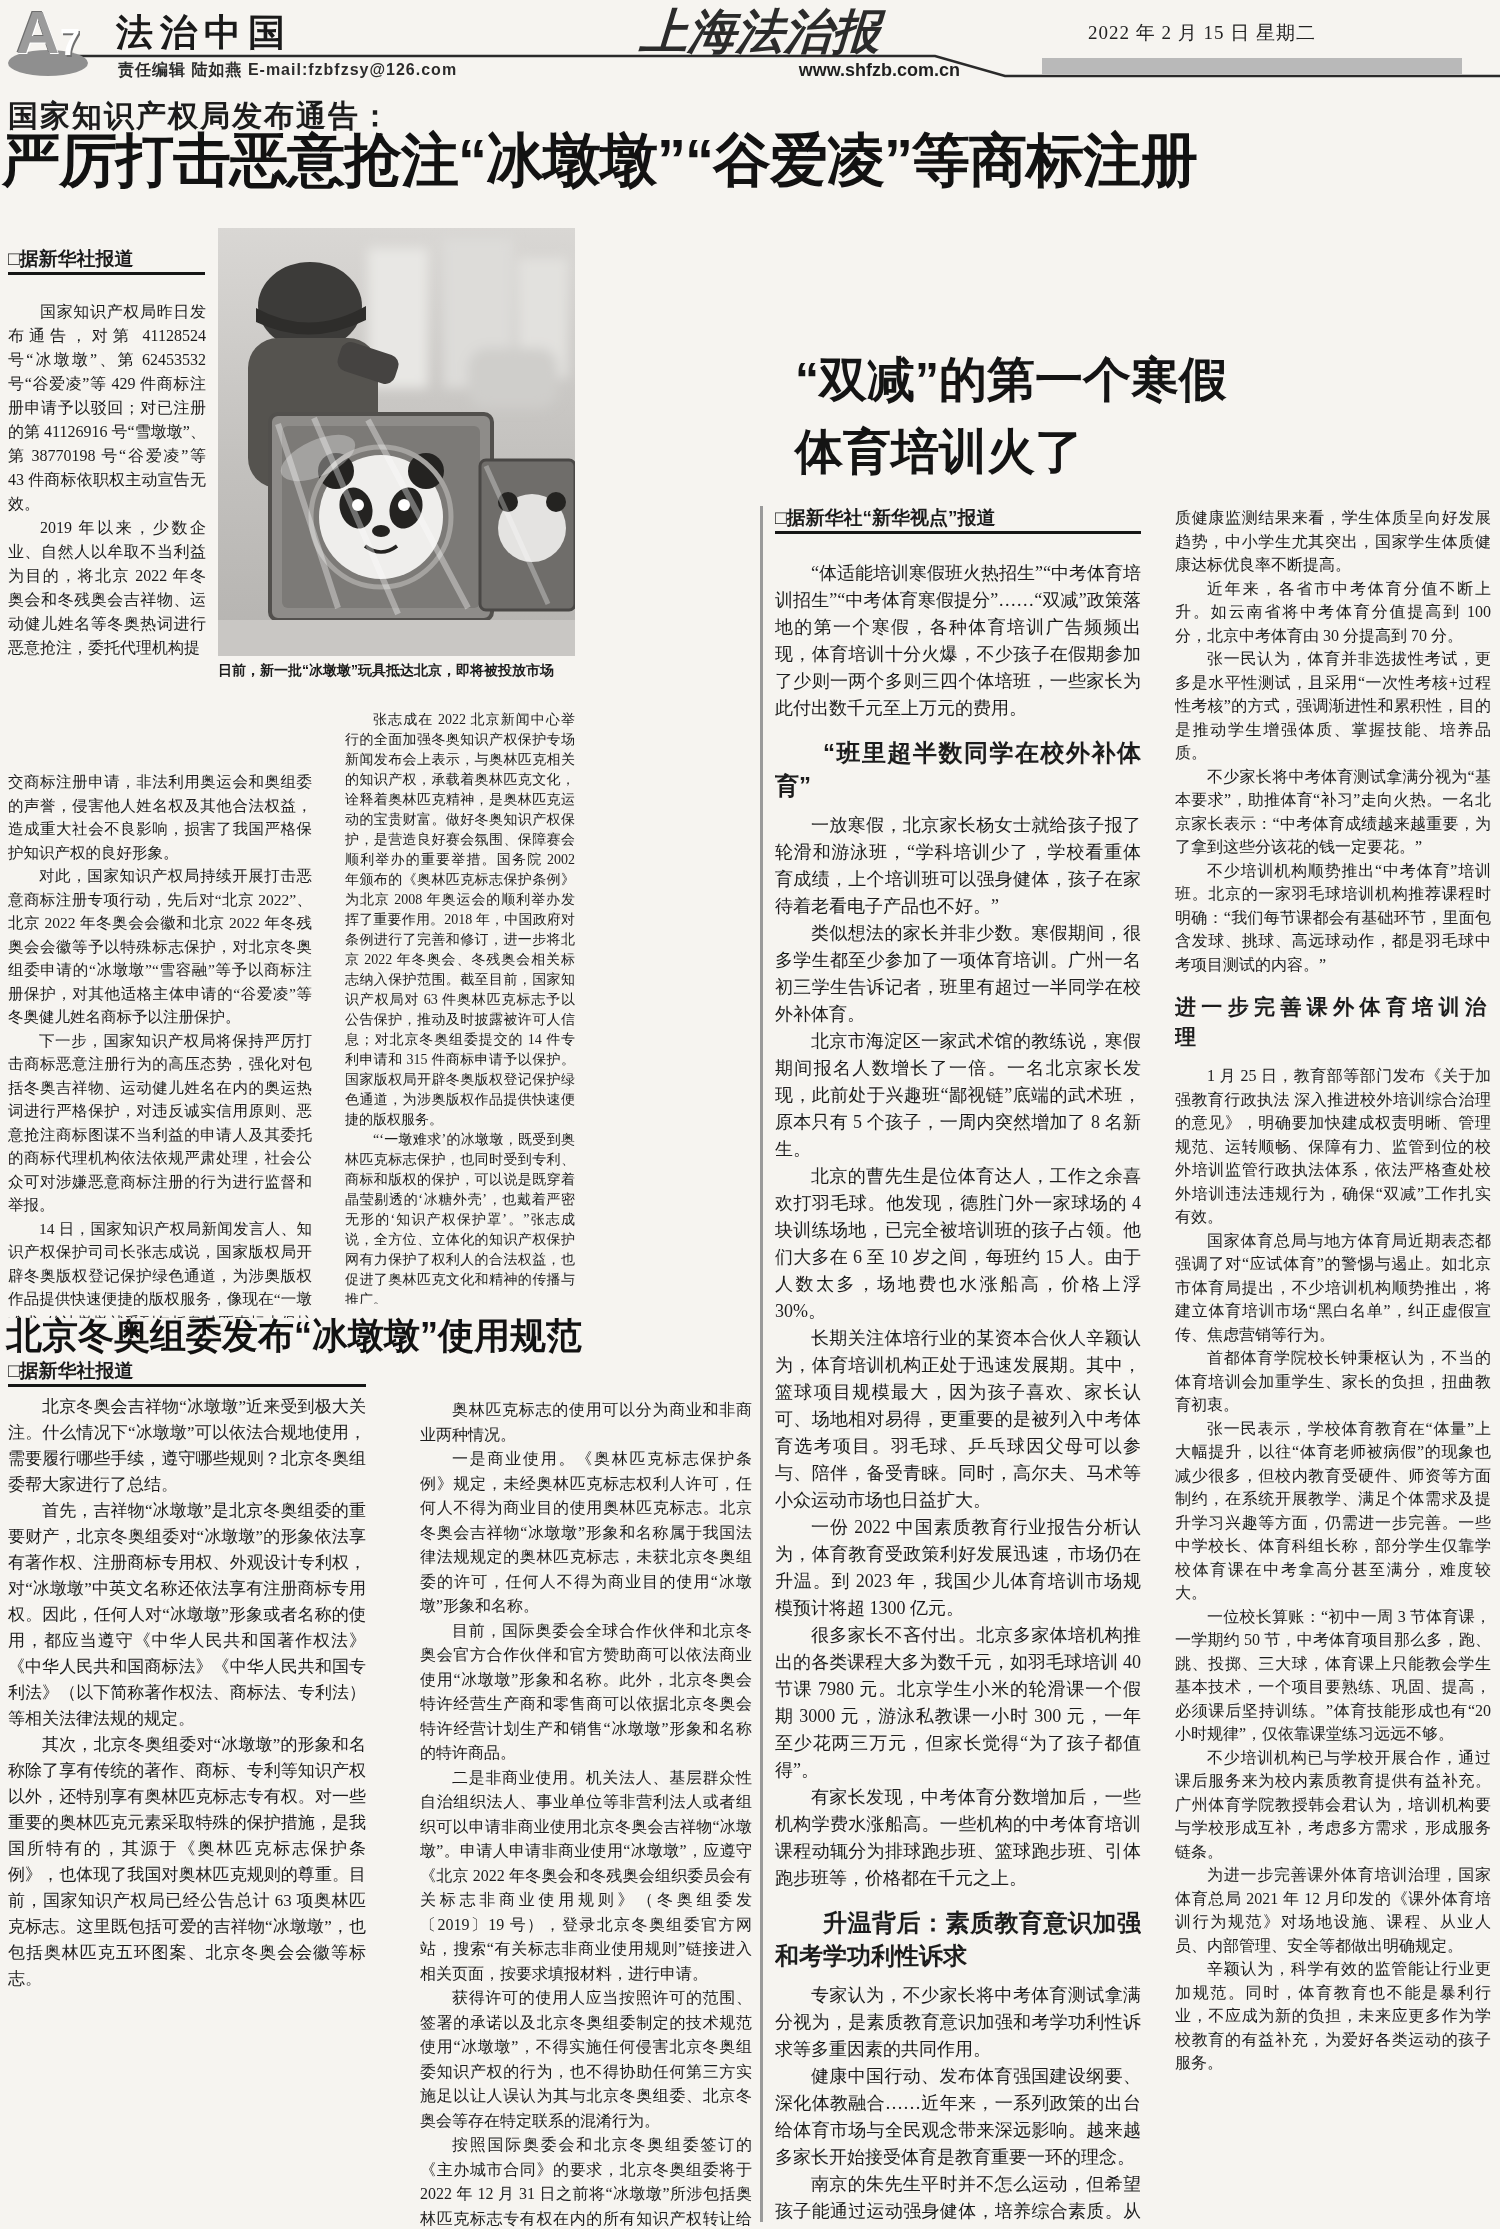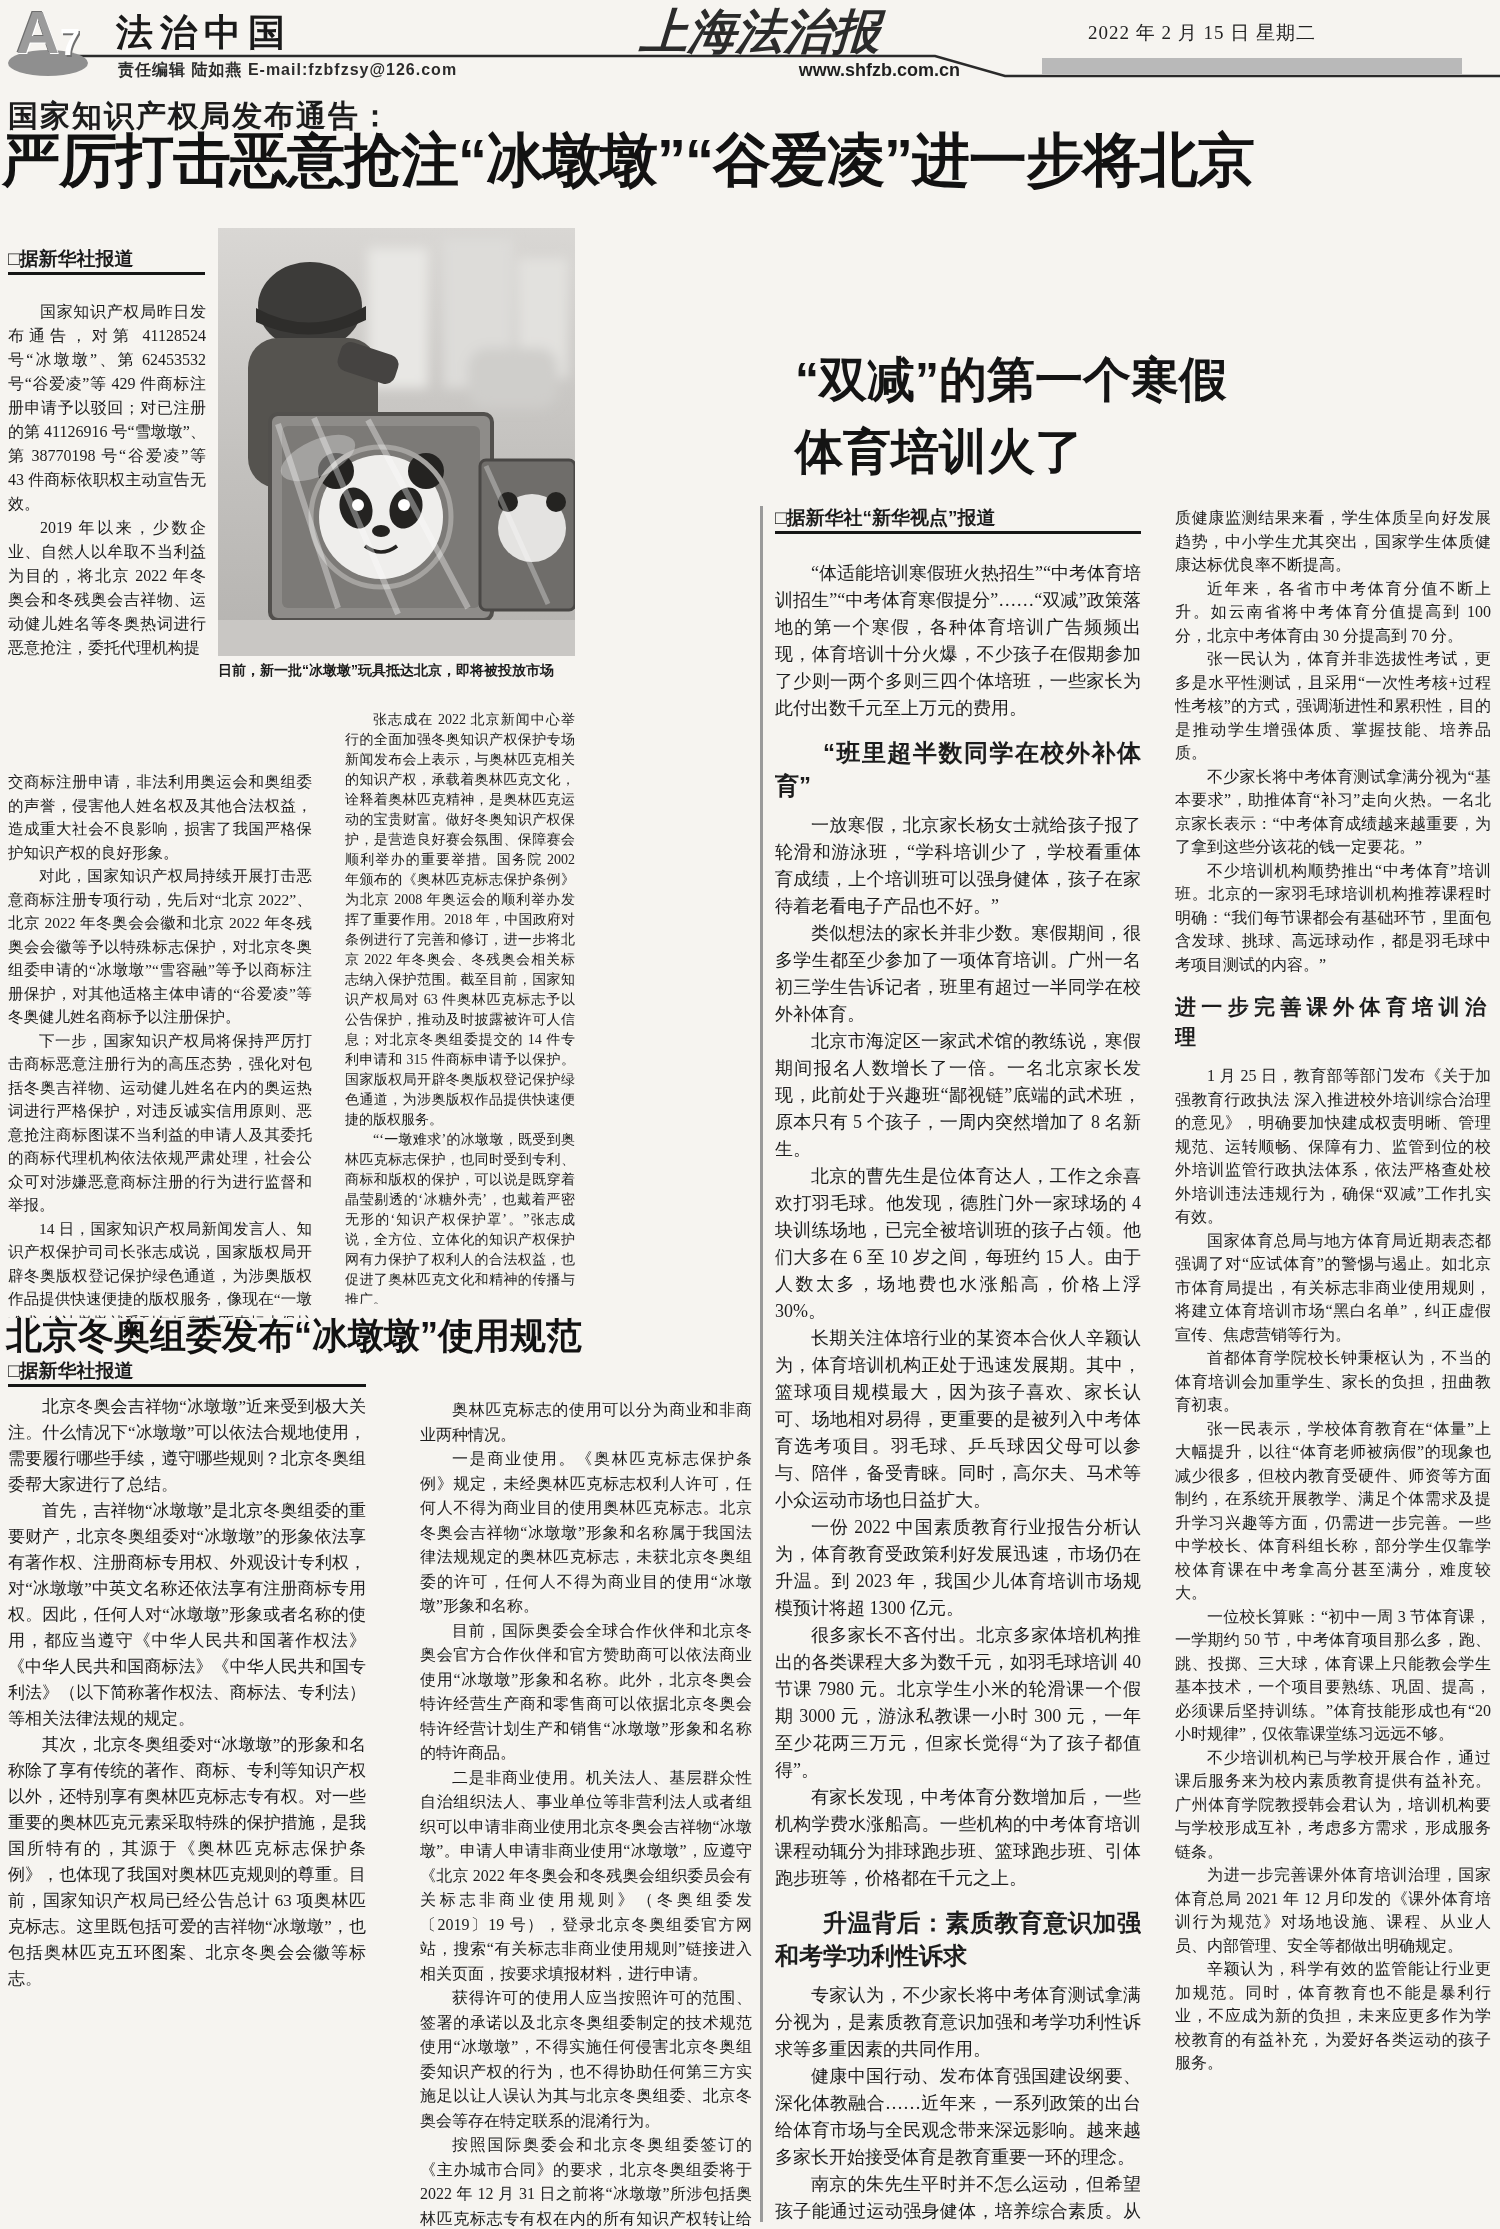--- a/index.html
+++ b/index.html
@@ -42,21 +42,21 @@
     </div>
     <div class="abs sans" style="left:116px;top:8px;font-size:37px;font-weight:900;letter-spacing:7px;color:#1a1a1a;">法治中国</div>
     <div class="abs sans" style="left:118px;top:60px;font-size:16px;font-weight:600;color:#2b2b2b;letter-spacing:1px;">责任编辑 陆如燕 E-mail:fzbfzsy@126.com</div>
     <div class="abs serif" style="left:560px;top:0px;width:400px;text-align:center;font-size:48px;font-weight:bold;font-style:italic;color:#2b2b2b;transform:skewX(-3deg);">上海法治报</div>
     <div class="abs sans" style="left:560px;top:60px;width:400px;text-align:right;font-size:18px;font-weight:800;color:#1f1f1f;">www.shfzb.com.cn</div>
     <div class="abs serif" style="left:1088px;top:20px;font-size:19px;color:#222;letter-spacing:1px;">2022 年 2 月 15 日 星期二</div>
     <div class="abs graybar" style="left:1042px;top:58px;width:420px;height:16px;"></div>
   </div>
 
   <div class="abs sans" style="left:8px;top:96px;font-size:30px;font-weight:800;letter-spacing:2px;">国家知识产权局发布通告：</div>
-  <div class="abs sans" style="left:2px;top:122px;width:1496px;font-size:58px;font-weight:900;letter-spacing:-1px;white-space:nowrap;color:#121212;">严厉打击恶意抢注“冰墩墩”“谷爱凌”进一步将北京</div>
+  <div class="abs sans" style="left:2px;top:122px;width:1496px;font-size:58px;font-weight:900;letter-spacing:-1px;white-space:nowrap;color:#121212;">严厉打击恶意抢注“冰墩墩”“谷爱凌”等商标注册</div>
 
   <div class="abs byline" style="left:8px;top:246px;width:197px;">□据新华社报道</div>
 
   <div class="abs serif colblock lead-narrow" style="left:8px;top:300px;width:198px;height:446px;">
       <p class="para">国家知识产权局昨日发布通告，对第 41128524 号“冰墩墩”、第 62453532 号“谷爱凌”等 429 件商标注册申请予以驳回；对已注册的第 41126916 号“雪墩墩”、第 38770198 号“谷爱凌”等 43 件商标依职权主动宣告无效。</p>
       <p class="para">2019 年以来，少数企业、自然人以牟取不当利益为目的，将北京 2022 年冬奥会和冬残奥会吉祥物、运动健儿姓名等冬奥热词进行恶意抢注，委托代理机构提</p>
     </div>
 
   <div class="abs" style="left:218px;top:228px;width:357px;height:428px;">
     <svg width="357" height="428">
@@ -146,21 +146,21 @@
       <p class="para">南京的朱先生平时并不怎么运动，但希望孩子能通过运动强身健体，培养综合素质。从幼儿园中班开始，他就尝试让孩子接触一些体育项目，大班就开始在外上体育培训班，最多的时候同时报了三个项目。</p>
     </div>
   <div class="abs serif colblock sj-right" style="left:1175px;top:506px;width:316px;height:1717px;">
       <p class="para cont">质健康监测结果来看，学生体质呈向好发展趋势，中小学生尤其突出，国家学生体质健康达标优良率不断提高。</p>
       <p class="para">近年来，各省市中考体育分值不断上升。如云南省将中考体育分值提高到 100 分，北京中考体育由 30 分提高到 70 分。</p>
       <p class="para">张一民认为，体育并非选拔性考试，更多是水平性测试，且采用“一次性考核+过程性考核”的方式，强调渐进性和累积性，目的是推动学生增强体质、掌握技能、培养品质。</p>
       <p class="para">不少家长将中考体育测试拿满分视为“基本要求”，助推体育“补习”走向火热。一名北京家长表示：“中考体育成绩越来越重要，为了拿到这些分该花的钱一定要花。”</p>
       <p class="para">不少培训机构顺势推出“中考体育”培训班。北京的一家羽毛球培训机构推荐课程时明确：“我们每节课都会有基础环节，里面包含发球、挑球、高远球动作，都是羽毛球中考项目测试的内容。”</p>
       <div class="sec-head spaced">进一步完善课外体育培训治理</div>
       <p class="para">1 月 25 日，教育部等部门发布《关于加强教育行政执法 深入推进校外培训综合治理的意见》，明确要加快建成权责明晰、管理规范、运转顺畅、保障有力、监管到位的校外培训监管行政执法体系，依法严格查处校外培训违法违规行为，确保“双减”工作扎实有效。</p>
-      <p class="para">国家体育总局与地方体育局近期表态都强调了对“应试体育”的警惕与遏止。如北京市体育局提出，有关标志非商业使用规则，将建立体育培训市场“黑白名单”，纠正虚假宣传、焦虑营销等行为。</p>
+      <p class="para">国家体育总局与地方体育局近期表态都强调了对“应试体育”的警惕与遏止。如北京市体育局提出，不少培训机构顺势推出，将建立体育培训市场“黑白名单”，纠正虚假宣传、焦虑营销等行为。</p>
       <p class="para">首都体育学院校长钟秉枢认为，不当的体育培训会加重学生、家长的负担，扭曲教育初衷。</p>
       <p class="para">张一民表示，学校体育教育在“体量”上大幅提升，以往“体育老师被病假”的现象也减少很多，但校内教育受硬件、师资等方面制约，在系统开展教学、满足个体需求及提升学习兴趣等方面，仍需进一步完善。一些中学校长、体育科组长称，部分学生仅靠学校体育课在中考拿高分甚至满分，难度较大。</p>
       <p class="para">一位校长算账：“初中一周 3 节体育课，一学期约 50 节，中考体育项目那么多，跑、跳、投掷、三大球，体育课上只能教会学生基本技术，一个项目要熟练、巩固、提高，必须课后坚持训练。”体育技能形成也有“20 小时规律”，仅依靠课堂练习远远不够。</p>
       <p class="para">不少培训机构已与学校开展合作，通过课后服务来为校内素质教育提供有益补充。广州体育学院教授韩会君认为，培训机构要与学校形成互补，考虑多方需求，形成服务链条。</p>
       <p class="para">为进一步完善课外体育培训治理，国家体育总局 2021 年 12 月印发的《课外体育培训行为规范》对场地设施、课程、从业人员、内部管理、安全等都做出明确规定。</p>
       <p class="para">辛颖认为，科学有效的监管能让行业更加规范。同时，体育教育也不能是暴利行业，不应成为新的负担，未来应更多作为学校教育的有益补充，为爱好各类运动的孩子服务。</p>
     </div>
 
   <div class="abs sans" style="left:6px;top:1312px;font-size:36px;font-weight:900;white-space:nowrap;color:#121212;">北京冬奥组委发布“冰墩墩”使用规范</div>
   <div class="abs byline" style="left:8px;top:1358px;width:358px;">□据新华社报道</div>

